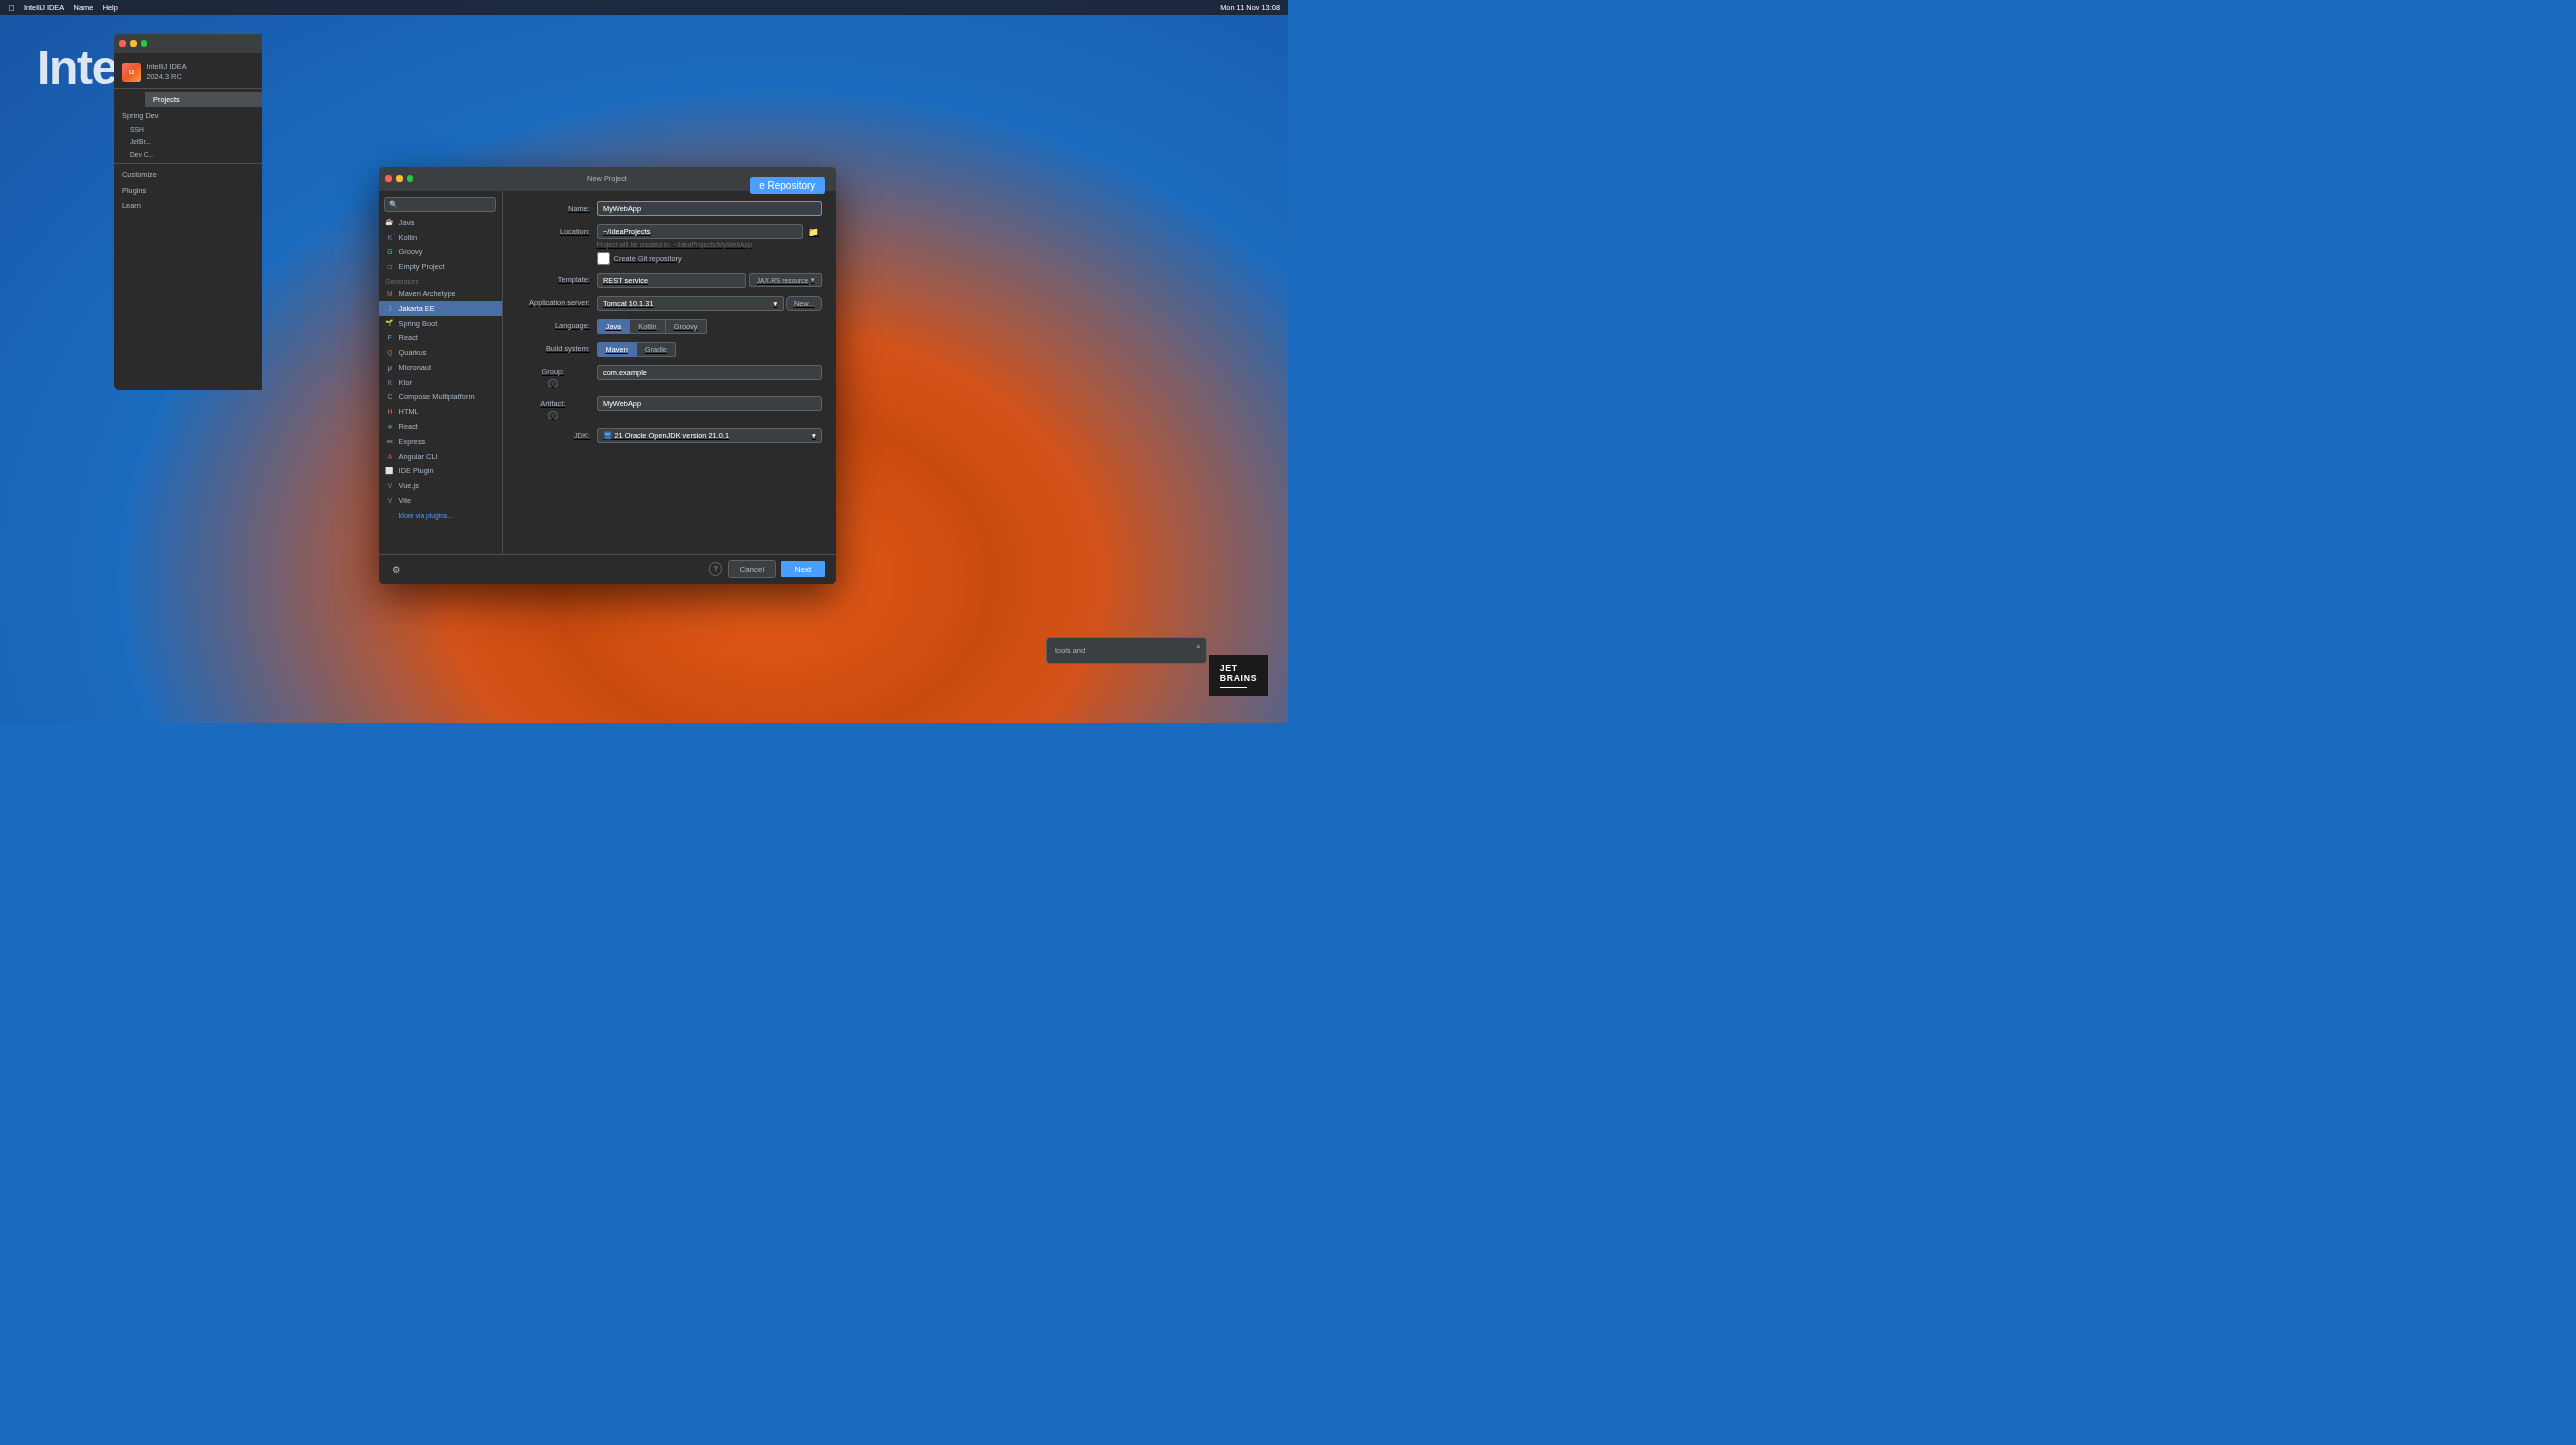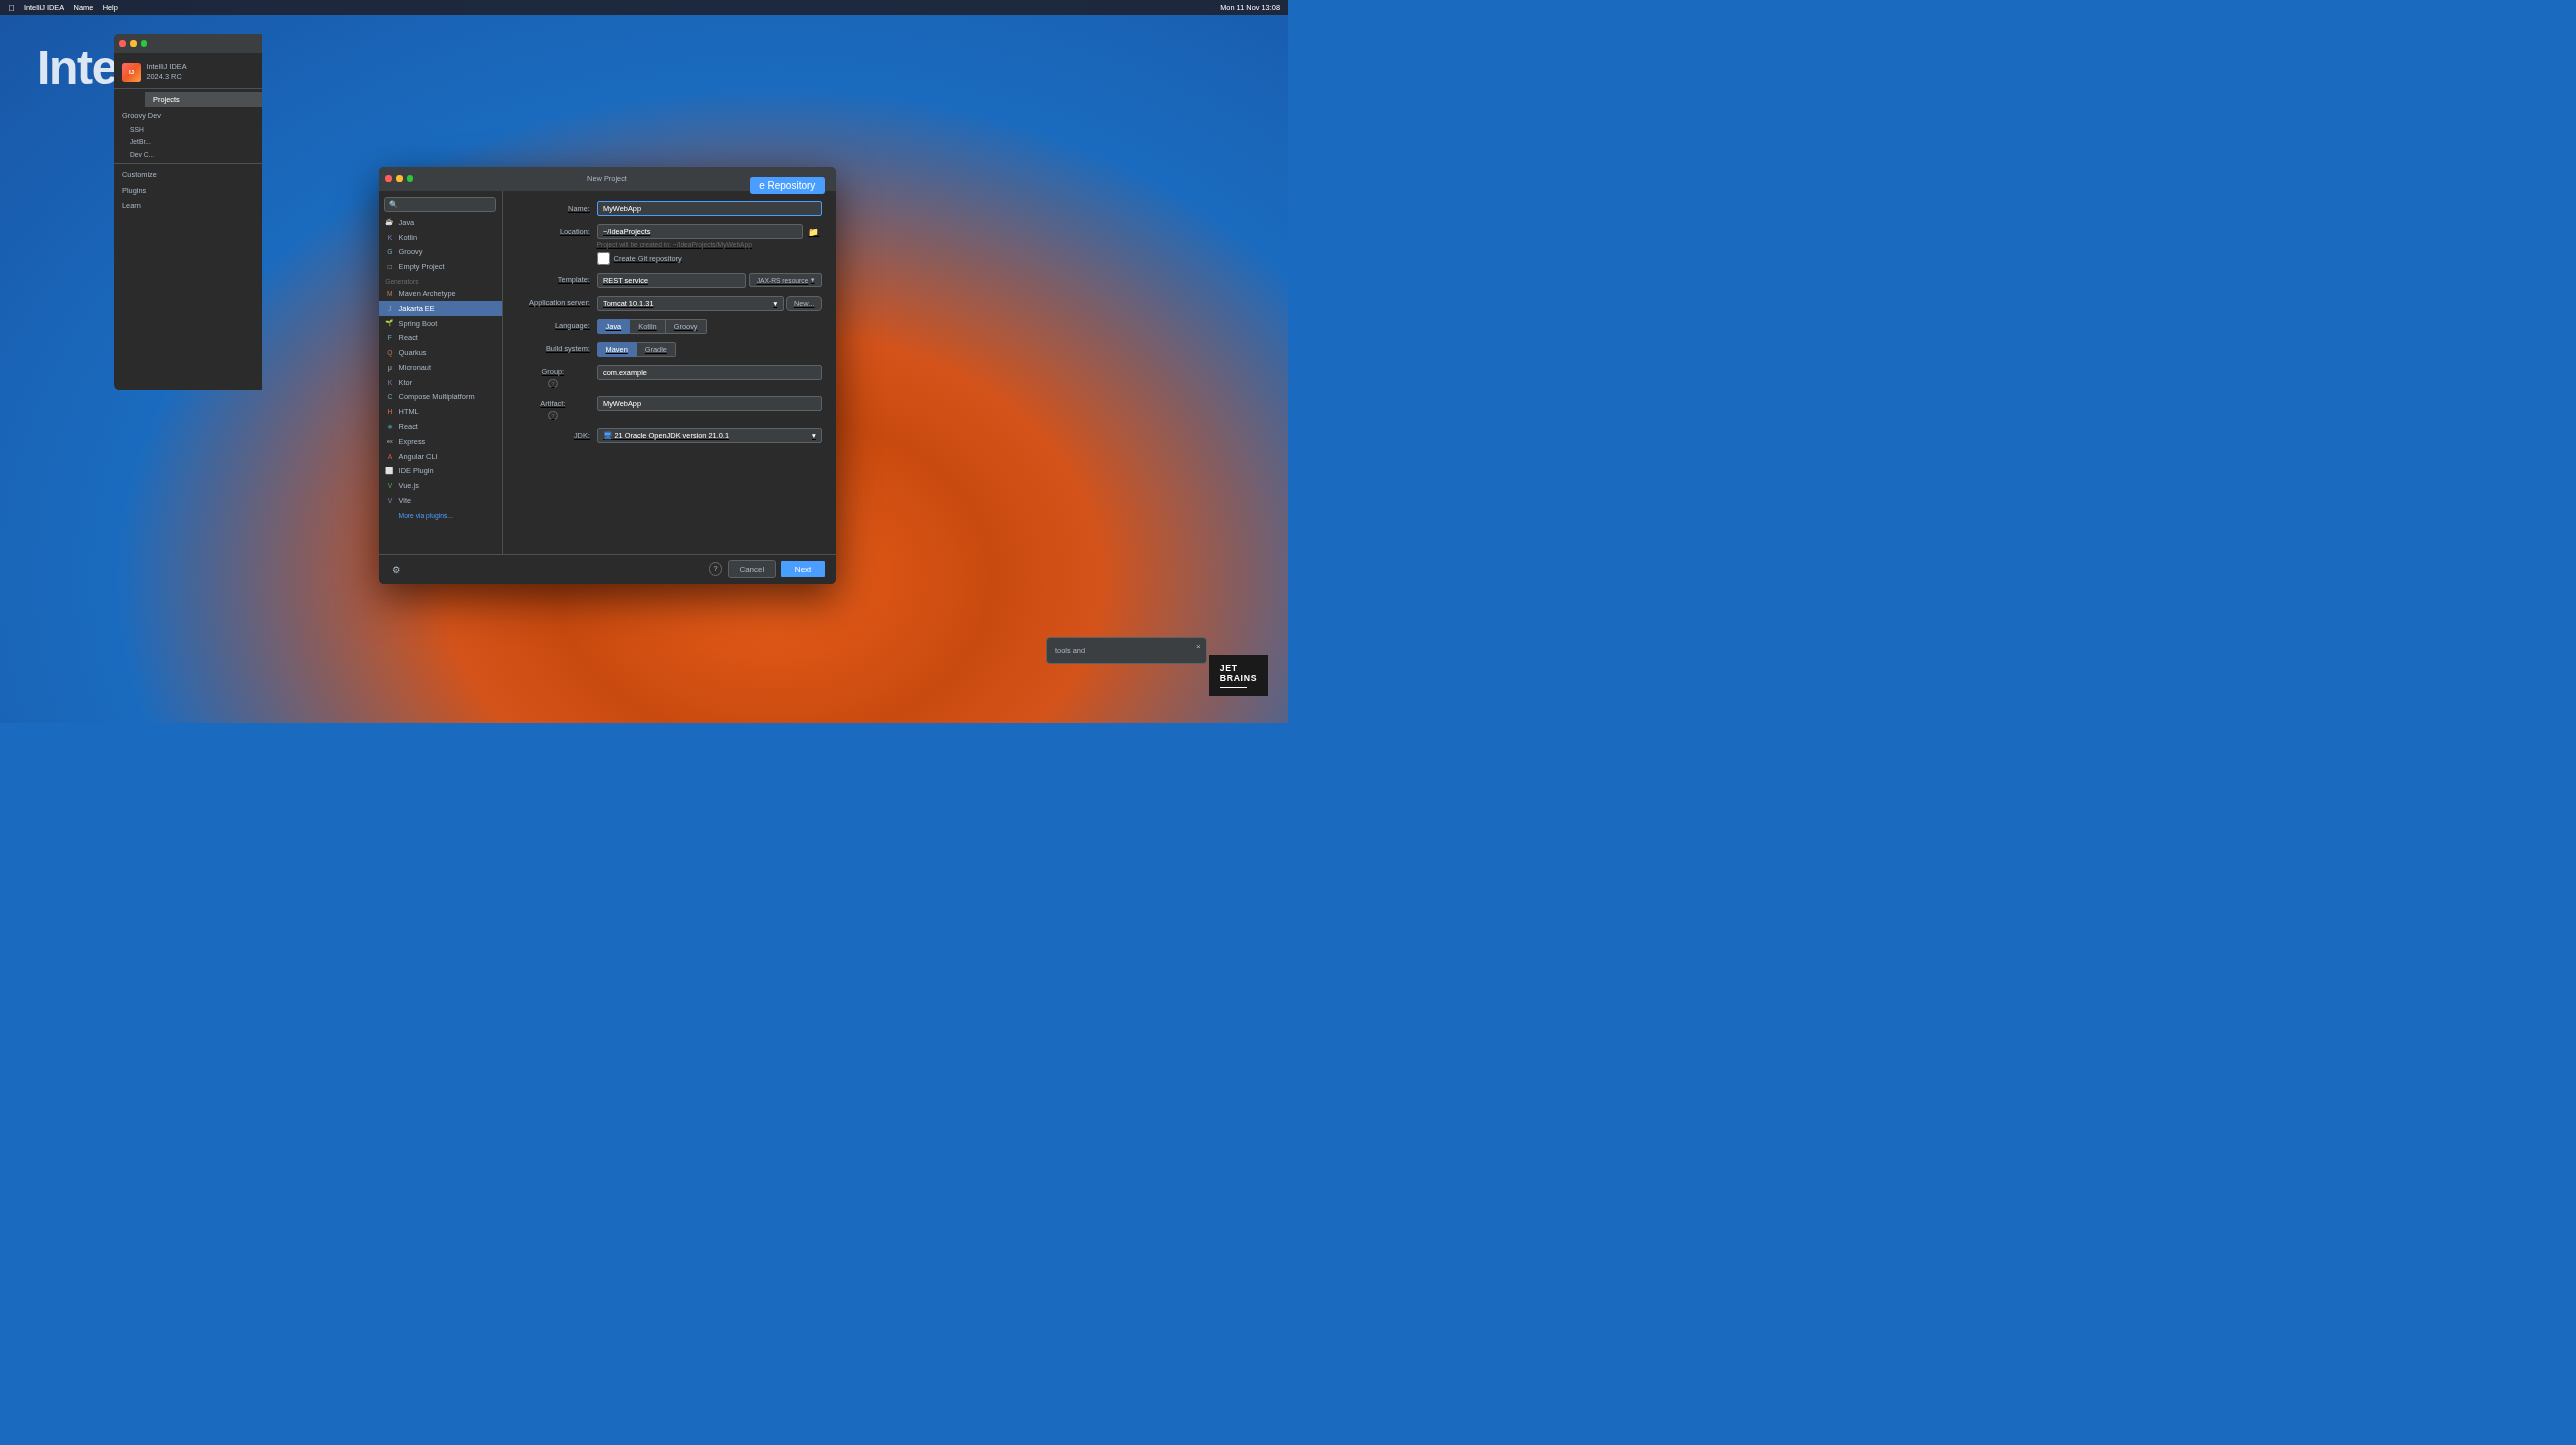--- a/index.html
+++ b/index.html
@@ -585,21 +585,21 @@
   <div class="ide-sidebar">
     <div class="ide-logo-section">
       <div class="ide-logo-icon">IJ</div>
       <div>
         <div class="ide-logo-text">IntelliJ IDEA</div>
         <div class="ide-logo-text">2024.3 RC</div>
       </div>
     </div>
     <div class="ide-section-divider"></div>
     <div class="ide-nav-item active">Projects</div>
-    <div class="ide-nav-item">Groovy Dev</div>
+    <div class="ide-nav-item">Spring Dev</div>
     <div class="ide-sub-item">SSH</div>
     <div class="ide-sub-item">JetBr...</div>
     <div class="ide-sub-item">Dev C...</div>
     <div class="ide-section-divider"></div>
     <div class="ide-nav-item">Customize</div>
     <div class="ide-nav-item">Plugins</div>
     <div class="ide-nav-item">Learn</div>
   </div>
 </div>
 

